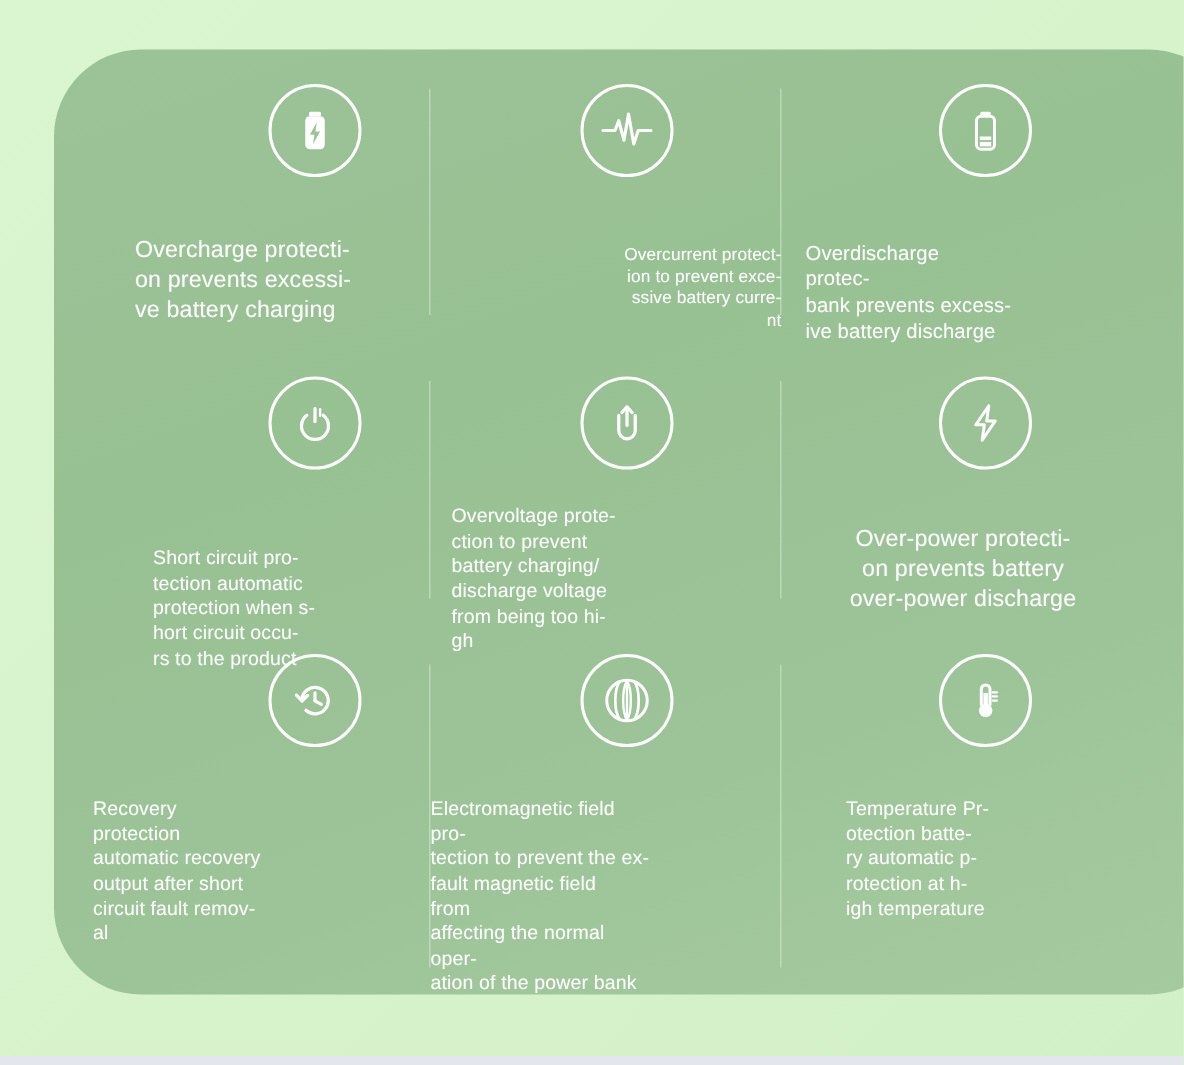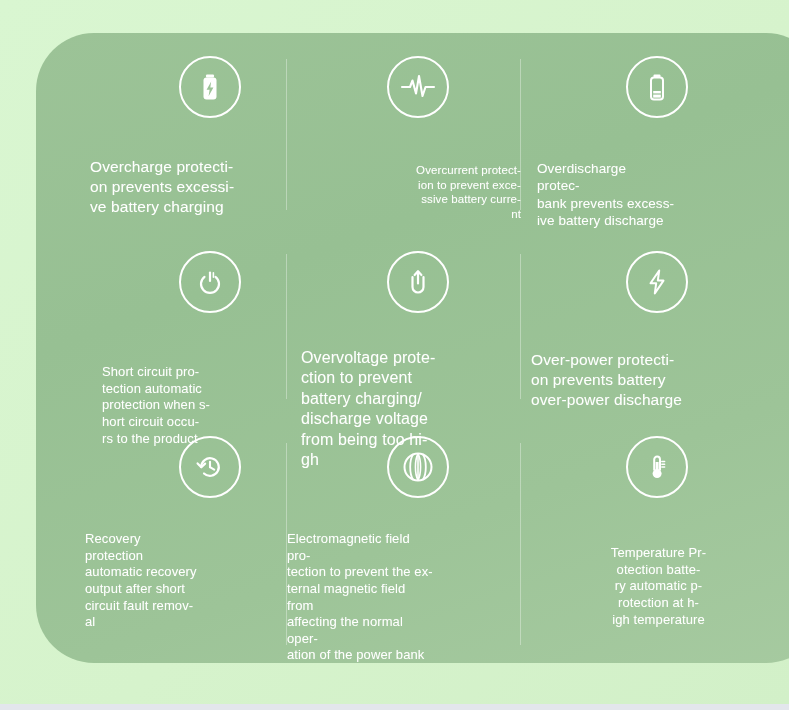--- a/index.html
+++ b/index.html
@@ -83,26 +83,26 @@
     white-space: pre-line;
     letter-spacing: 0.1px;
     text-shadow: 0 0 1px rgba(255,255,255,0.25);
   }
   
   .c-r0c0 .caption { font-size: 15.5px; padding: 0 0 0 54px; margin-top: 16px; }
   .c-r0c1 .caption { font-size: 11.5px; padding: 0 0 0 12px; margin-top: 22px; text-align: right; }
   .c-r0c2 .caption { font-size: 13.5px; padding: 0 0 0 16px; margin-top: 19px; }
 
   .c-r1c0 .caption { font-size: 13px;   padding: 0 0 0 66px; margin-top: 28px; }
-  .c-r1c1 .caption { font-size: 16px; padding: 0 0 0 14px; margin-top: 12px; }
-  .c-r1c2 .caption { font-size: 15.5px; padding: 0 0 0 10px; margin-top: 14px; }
-
-  .c-r2c0 .caption { font-size: 13px;   padding: 0 0 0 49px; margin-top: 14px; }
+  .c-r1c1 .caption { font-size: 13px; padding: 0 0 0 14px; }
+  .c-r1c2 .caption { font-size: 15.5px; padding: 0 0 0 10px; margin-top: 14px; text-align: center; }
+
+  .c-r2c0 .caption { font-size: 13px;   padding: 0 0 0 26px; margin-top: 14px; }
   .c-r2c1 .caption { font-size: 13px;   padding: 0 0 0 0px;  margin-top: 14px; }
-  .c-r2c2 .caption { font-size: 13px;   padding: 0 0 0 43px; margin-top: 28px; text-align: center; }
+  .c-r2c2 .caption { font-size: 13px;   padding: 0 0 0 43px; margin-top: 14px; }
 
   
   .c-r0c0 .icon-wrap, .c-r1c0 .icon-wrap, .c-r2c0 .icon-wrap { padding-left: 96px; }
   .c-r0c1 .icon-wrap, .c-r1c1 .icon-wrap, .c-r2c1 .icon-wrap { padding-left: 28px; }
   .c-r0c2 .icon-wrap, .c-r1c2 .icon-wrap, .c-r2c2 .icon-wrap { padding-left: 40px; }
 
   .c-r2c0 .icon-wrap, .c-r2c1 .icon-wrap, .c-r2c2 .icon-wrap { height: 100px; }
 </style>
 </head>
 <body>
@@ -234,21 +234,21 @@
               <path d="M24.8 7.3 C28.8 13 28.8 27 24.8 32.7" fill="none" stroke="#ffffff" stroke-width="1.8"></path>
               <path d="M20 7 C16.6 12.5 16.6 27.5 20 33" fill="none" stroke="#ffffff" stroke-width="1.6"></path>
               <path d="M20 7 C23.4 12.5 23.4 27.5 20 33" fill="none" stroke="#ffffff" stroke-width="1.6"></path>
               <line x1="20" y1="9" x2="20" y2="31" stroke="#ffffff" stroke-width="1.6"></line>
             </svg>
           </span>
         </div>
         <div class="caption">Electromagnetic field
 pro-
 tection to prevent the ex-
-ternal magnetic field
+fault magnetic field
 from
 affecting the normal
 oper-
 ation of the power bank</div>
       </div>
 
       <div class="cell c-r2c2">
         <div class="icon-wrap">
           <span class="icon-circle">
             <svg width="34" height="34" viewBox="0 0 34 34">

